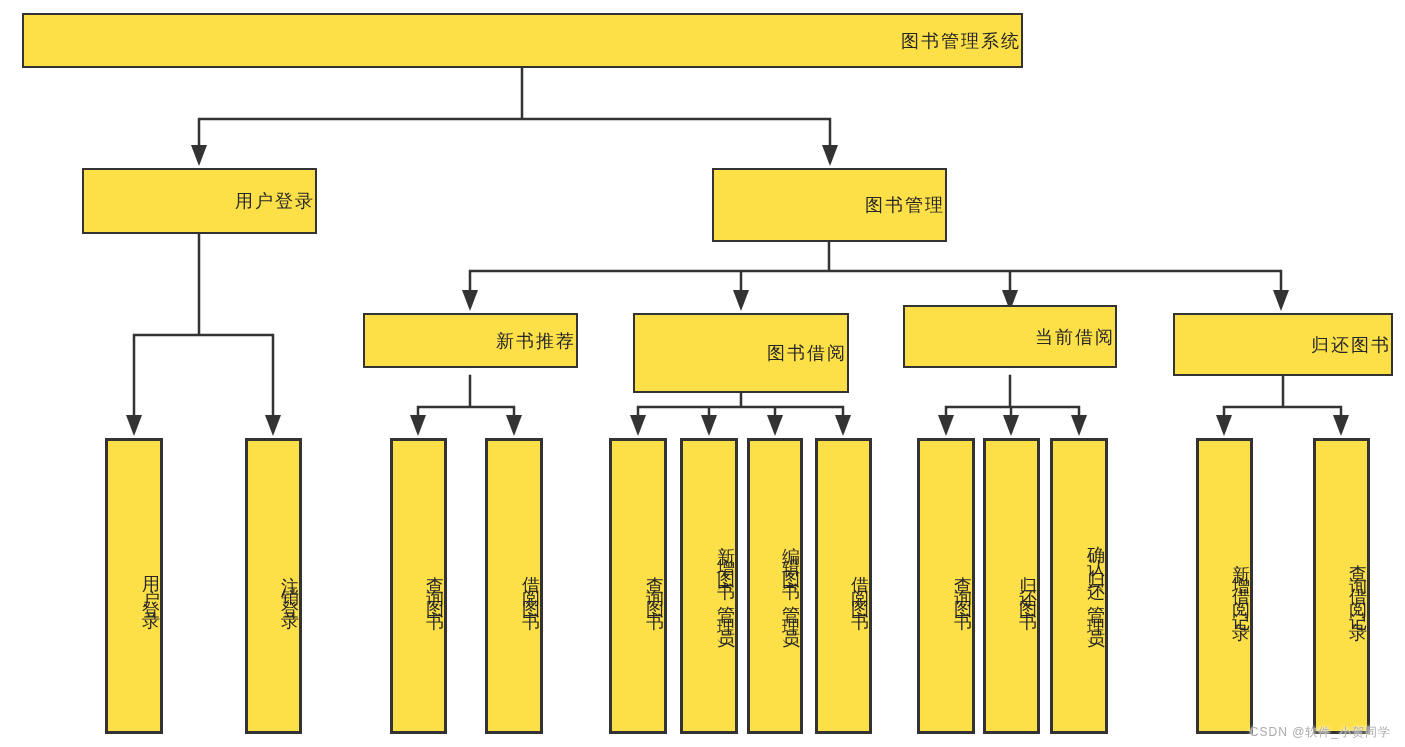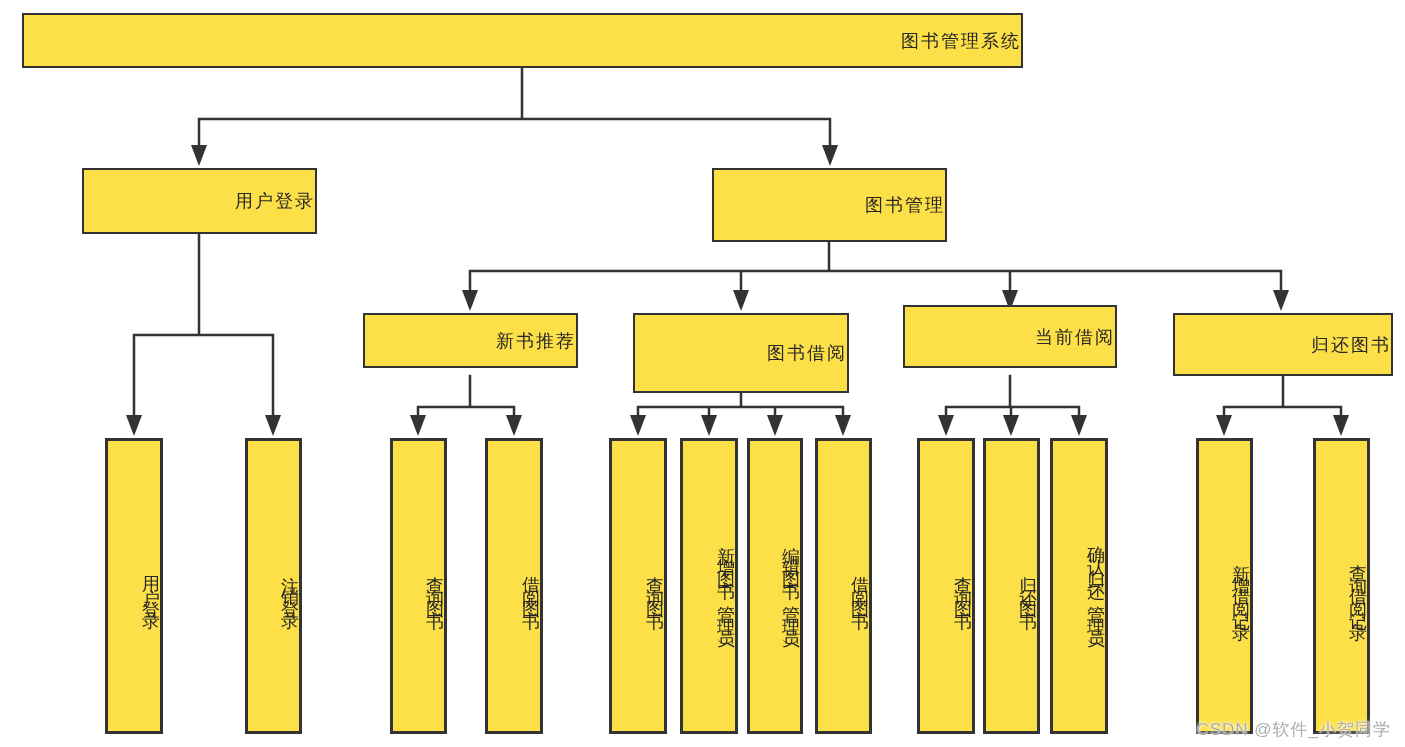--- a/index.html
+++ b/index.html
@@ -29,21 +29,21 @@
     writing-mode:vertical-rl;
     text-orientation:mixed;
     font-size:18px;
     line-height:1;
     letter-spacing:12px;
     white-space:nowrap;
   }
   .watermark{
     position:absolute;
     right:14px;bottom:6px;
-    font-size:17px;
+    font-size:12px;
     color:#ababab;
     letter-spacing:1px;
     text-shadow:0 0 2px #ffffff,0 0 4px #ffffff;
     white-space:nowrap;
   }
 </style>
 </head>
 <body>
 
 <div class="canvas">

